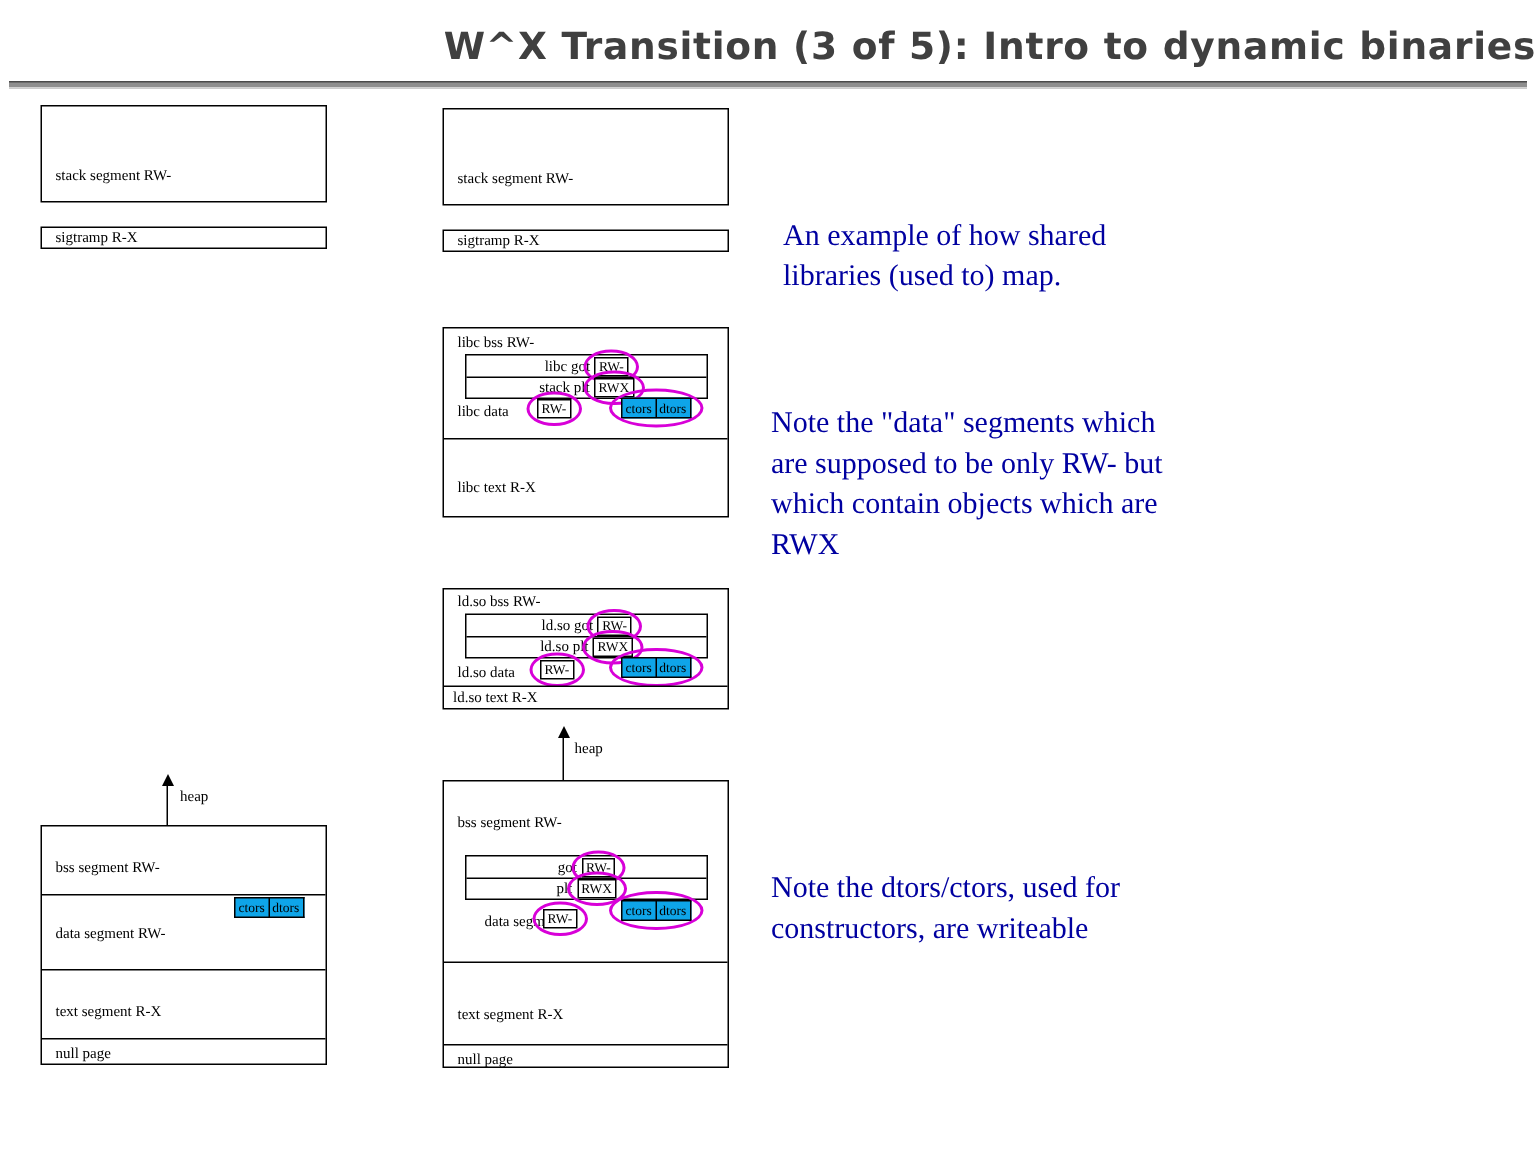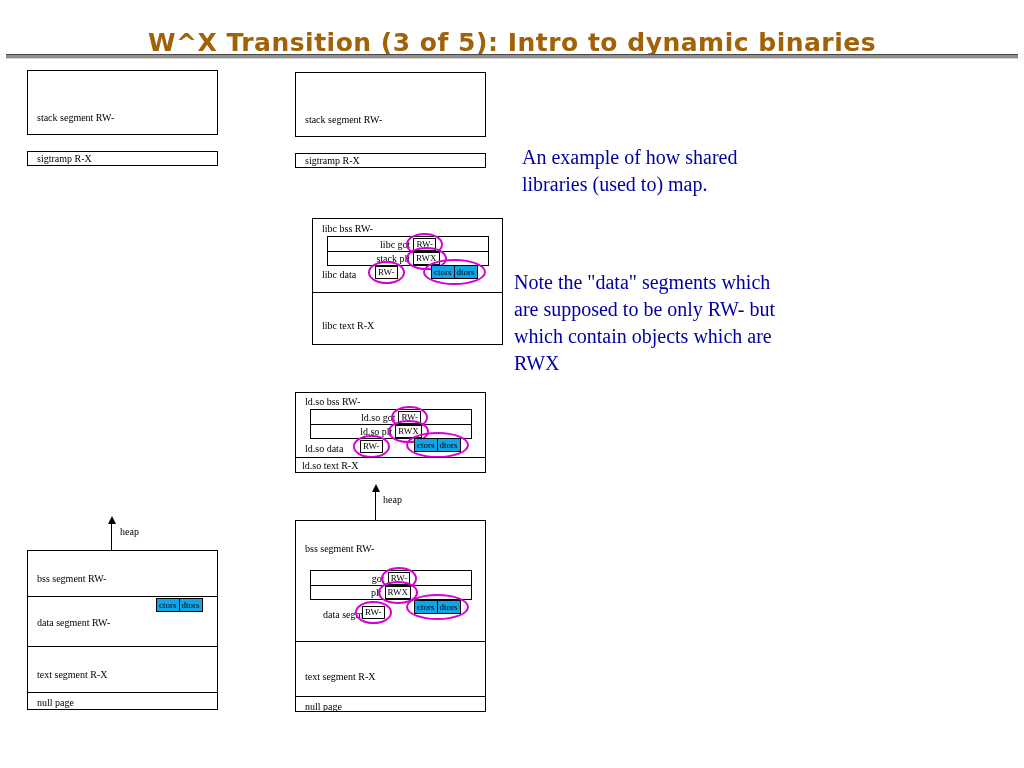--- a/index.html
+++ b/index.html
@@ -1,20 +1,20 @@
 <!DOCTYPE html>
 <html style="--note-color: #0000a0; --hl-color: #d800d8;"><head>
 <meta charset="utf-8">
 <style>
   * { margin:0; padding:0; box-sizing:border-box; }
   html,body { background:#fff; }
   .slide { position:relative; width:1024px; height:768px; background:#fff; overflow:hidden;
            font-family:"Liberation Serif", serif; }
-  .title { position:absolute; top:16px; left:0; width:100%; text-align:center;
-           font:bold 25px "DejaVu Sans", sans-serif; color:#a16207; letter-spacing:.5px;margin-top:12px; }
+  .title { position:absolute; top:16px; left:0; width:100%; text-align:right;
+           font:bold 25px "DejaVu Sans", sans-serif; color:#404040; letter-spacing:.5px; }
   .rule { position:absolute; left:6px; right:6px; top:54px; height:5px;
           background:#8f8f8f; border-top:1px solid #4a4a4a; border-bottom:1px solid #d2d2d2; }
   .membox { position:absolute; border:1px solid #000; background:#fff; }
   .mlabel { position:absolute; font:10px/12px "Liberation Serif", serif; color:#000; white-space:nowrap; }
   .divider { position:absolute; left:0; right:0; height:1px; background:#000; }
   .inner-rect { position:absolute; border:1px solid #000; background:#fff; }
   .irow { position:relative; height:14px; display:flex; align-items:center; justify-content:center; gap:3px; }
   .irow + .irow { border-top:1px solid #000; }
   .rowname { font:10px "Liberation Serif", serif; color:#000; }
   .permwrap { position:relative; display:inline-flex;text-align:right; }
@@ -68,21 +68,21 @@
   </div>
 
   <div class="membox" style="left:295px;top:72px;width:191px;height:65px">
     <span class="mlabel" style="left:9px;top:41px">stack segment RW-</span>
   </div>
 
   <div class="membox" style="left:295px;top:153px;width:191px;height:15px">
     <span class="mlabel" style="left:9px;top:1px">sigtramp R-X</span>
   </div>
 
-  <div class="membox" style="left:312px;top:218px;width:191px;height:127px">
+  <div class="membox" style="left:295px;top:218px;width:191px;height:127px">
     <span class="mlabel" style="left:9px;top:4px">libc bss RW-</span>
     <div class="inner-rect" style="left:14px;top:17px;width:162px">
       <div class="irow">
         <span class="rowname">libc got</span>
         <span class="permwrap">
           <span class="permbox">RW-</span>
           <span class="ellipse"></span>
         </span>
       </div>
       <div class="irow">
@@ -176,14 +176,16 @@
     <div class="divider" style="top:175px"></div>
     <span class="mlabel" style="left:9px;top:180px">null page</span>
   </div>
 
   <div class="note" style="left:522px;top:144px">An example of how shared
 libraries (used to) map.</div>
   <div class="note" style="left:514px;top:269px">Note the "data" segments which
 are supposed to be only RW- but
 which contain objects which are
 RWX</div>
+  <div class="note" style="left:514px;top:579px">Note the dtors/ctors, used for
+constructors, are writeable</div>
 
 </div>
 
 </body></html>

